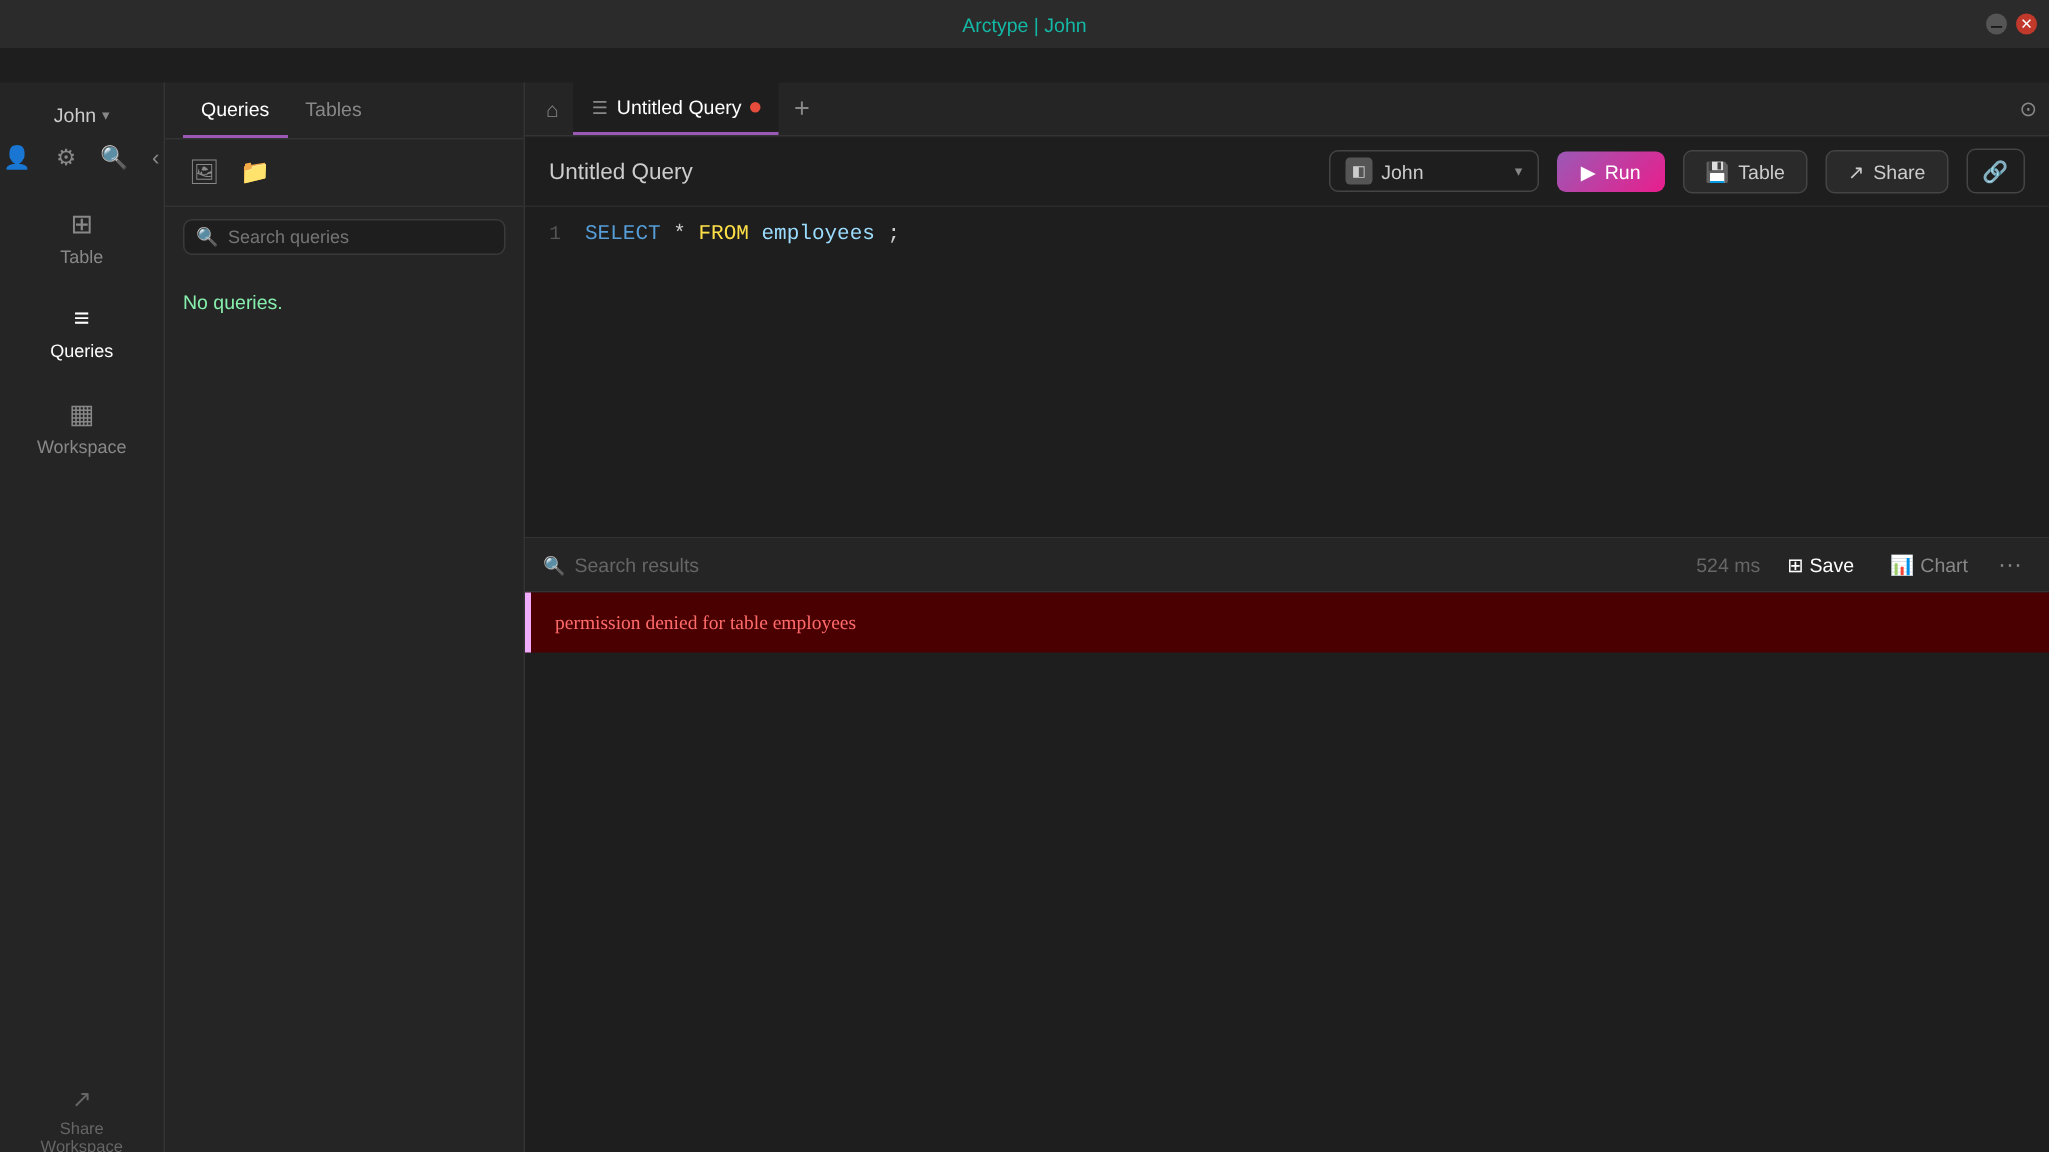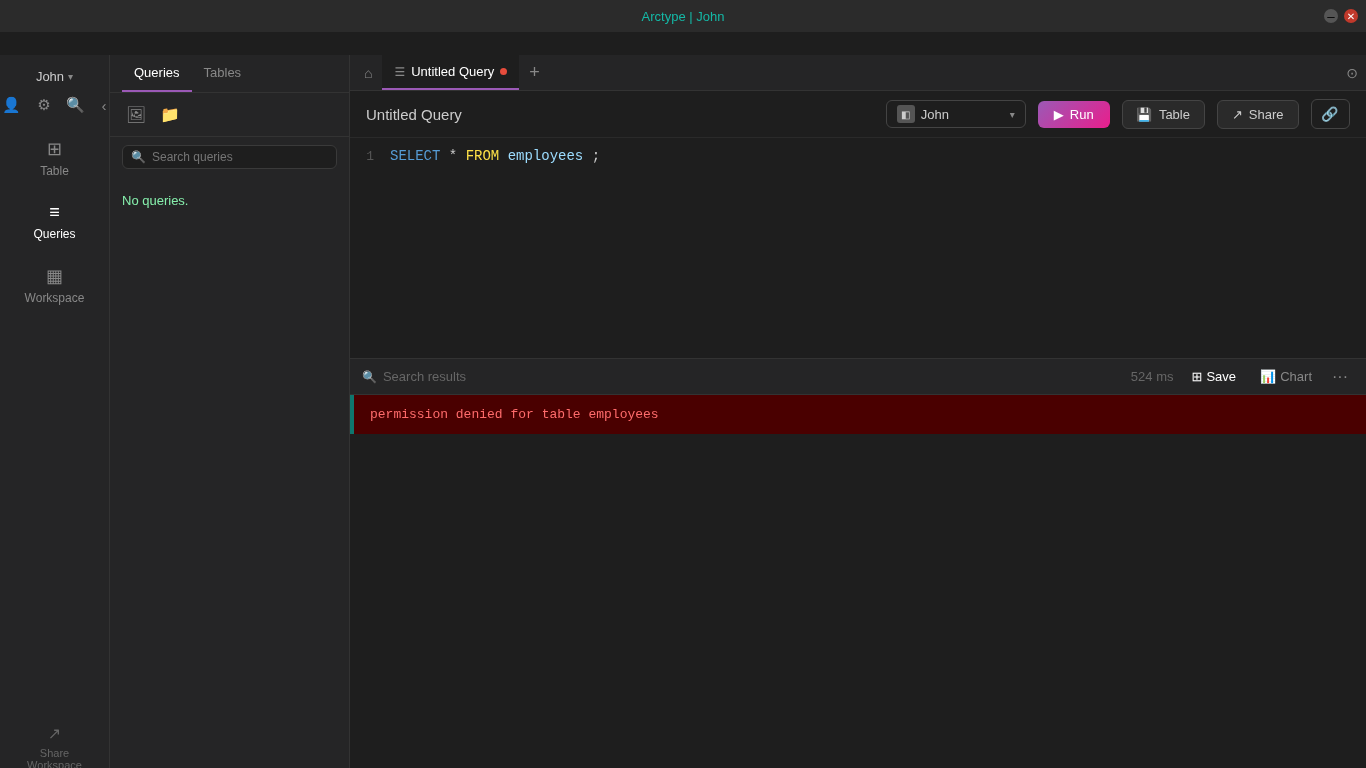--- a/index.html
+++ b/index.html
@@ -438,25 +438,25 @@
       border: none;
       cursor: pointer;
       color: #888;
       font-size: 16px;
       padding: 2px 6px;
     }
 
     
     .error-row {
       background: #4a0000;
-      border-left: 4px solid #0f766e;
+      border-left: 4px solid #f0abfc;
       padding: 12px 16px;
       color: #ff6b6b;
       font-size: 13px;
-      font-family: Liberation Mono, monospace;
+      font-family: Liberation Serif, serif;
     }
   </style>
 </head>
 <body>
 
 <div class="title-bar">
   <span class="title-bar-text">Arctype | John</span>
   <div class="title-bar-controls">
     <button class="tb-btn tb-minimize">–</button>
     <button class="tb-btn tb-close">✕</button>

